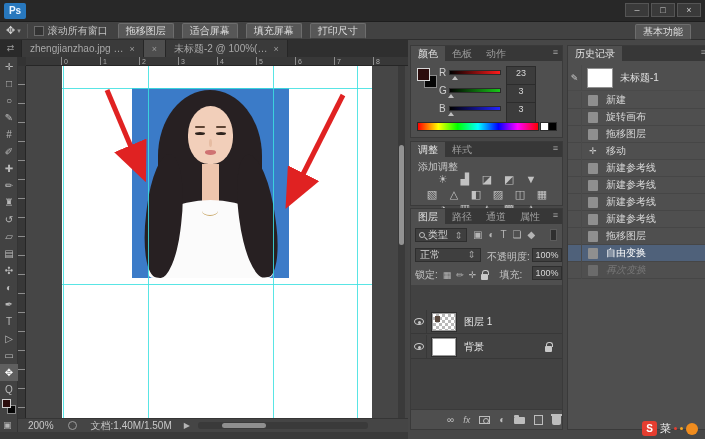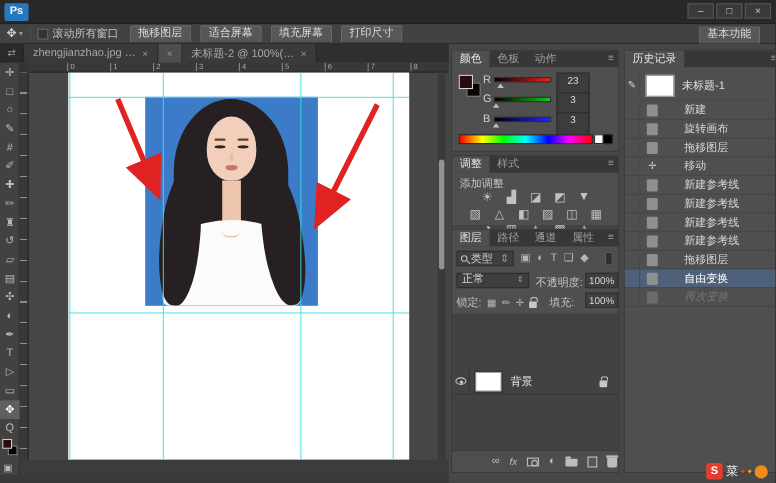--- a/index.html
+++ b/index.html
@@ -107,21 +107,21 @@
   .adjrow{position:absolute;display:flex;gap:10px;color:#c2c2c2;font-size:11px;}
   .adjrow span{width:12px;text-align:center;}
   
   .fltbox{position:absolute;left:4px;top:19px;width:52px;height:14px;background:#3f3f3f;border:1px solid #2e2e2e;
           color:#d0d0d0;display:flex;align-items:center;gap:3px;padding:0 3px;}
   .mag{width:6px;height:6px;border:1px solid #bdbdbd;border-radius:50%;position:relative;}
   .mag::after{content:"";position:absolute;left:4px;top:5px;width:4px;height:1px;background:#bdbdbd;transform:rotate(45deg);}
   .flticons{position:absolute;left:62px;top:19px;display:flex;gap:6px;color:#b5b5b5;font-size:10px;line-height:14px;}
   .flttoggle{position:absolute;right:5px;top:20px;width:7px;height:12px;background:#2f2f2f;border:1px solid #5c5c5c;}
   .blendbox{position:absolute;left:4px;top:39px;width:66px;height:14px;background:#3f3f3f;border:1px solid #2e2e2e;
-            color:#d8d8d8;line-height:12px;padding:0 4px;font-family:Liberation Mono, monospace;}
+            color:#d8d8d8;line-height:12px;padding:0 4px;}
   .blendbox .dd{float:right;color:#9a9a9a;}
   .oplabel{position:absolute;left:76px;top:41px;color:#c3c3c3;}
   .opbox{position:absolute;left:121px;top:39px;width:30px;height:14px;background:#3f3f3f;border:1px solid #2e2e2e;
          color:#d8d8d8;text-align:center;line-height:12px;font-size:9px;}
   .lockrow{position:absolute;left:4px;top:59px;color:#c3c3c3;display:flex;align-items:center;gap:5px;}
   .lockrow .ic{color:#b5b5b5;font-size:9px;}
   .lockico{width:7px;height:6px;background:#c8c8c8;position:relative;border-radius:1px;margin-top:3px;}
   .lockico::before{content:"";position:absolute;top:-4px;left:1px;width:5px;height:4px;border:1px solid #c8c8c8;border-bottom:none;border-radius:3px 3px 0 0;}
   .layerlist{position:absolute;left:0;top:76px;right:0;height:124px;background:#424242;}
   .lrow{position:absolute;left:0;right:0;height:24px;border-bottom:1px solid #383838;display:flex;align-items:center;}
@@ -148,21 +148,21 @@
   .linktxt{font-size:10px;color:#bdbdbd;}
   .halfico{font-size:10px;color:#bdbdbd;}
   
   .hsnap{position:absolute;left:0;top:19px;right:0;height:26px;display:flex;align-items:center;border-bottom:1px solid #4a4a4a;}
   .hwell{width:14px;height:100%;border-right:1px solid #4a4a4a;display:flex;align-items:center;justify-content:center;color:#cfcfcf;font-size:9px;}
   .hthumb{width:26px;height:20px;background:#fff;border:1px solid #909090;margin-left:5px;}
   .hlabel{margin-left:7px;color:#e0e0e0;}
   .hrow{position:absolute;left:0;right:0;height:17px;display:flex;align-items:center;border-bottom:1px solid #464646;}
   .hrow .hwell{height:17px;}
   .stateico{width:10px;height:11px;background:#8f8f8f;border-radius:1px;margin-left:6px;}
-  .hrow .txt{margin-left:24px;color:#d8d8d8;}
+  .hrow .txt{margin-left:8px;color:#d8d8d8;}
   .hrow.sel{background:#4f617a;}
   .hrow.sel .txt{color:#fff;}
   .hrow.dim .txt{color:#767676;font-style:italic;}
   .moveico{margin-left:6px;color:#c9c9c9;font-size:9px;width:10px;text-align:center;}
   
   .watermark{left:642px;top:418px;width:63px;height:21px;display:flex;align-items:center;gap:3px;z-index:5;}
   .wmlogo{width:15px;height:15px;background:#e53e30;border-radius:3px;color:#fff;font-weight:bold;text-align:center;line-height:15px;font-size:10px;}
   .wmtext{color:#f0f0f0;font-size:11px;}
   .wmdot1{width:3px;height:3px;background:#e53e30;border-radius:50%;}
   .wmdot2{width:3px;height:3px;background:#f5a623;border-radius:50%;}
@@ -288,20 +288,29 @@
         <line x1="45" y1="24" x2="80" y2="107" stroke="#e02222" stroke-width="5" marker-end="url(#ah)"></line>
         <line x1="281" y1="29" x2="228" y2="134" stroke="#e02222" stroke-width="5" marker-end="url(#ah)"></line>
       </svg>
     </div>
 
     <div class="abs vscroll">
       <div class="thumb"></div>
     </div>
   </div>
 
+  <div class="abs statusbar">
+    <span class="zoomv">200%</span>
+    <span class="clockico"></span>
+    <span class="docinfo">文档:1.40M/1.50M</span>
+    <span class="statarrow">▶</span>
+    <span class="hscroll">
+      <span class="thumb"></span>
+    </span>
+  </div>
   <div class="abs bottomstrip"></div>
 
   <div class="abs rightarea">
 
     <div class="panel" style="left:2px;top:5px;width:153px;height:93px">
       <div class="phead">
         <span class="ptab active">颜色</span>
         <span class="ptab">色板</span>
         <span class="ptab">动作</span>
         <span class="pmenu">≡</span>
@@ -392,20 +401,29 @@
       <div class="lockrow">
         <span>锁定:</span>
         <span class="ic">▦</span>
         <span class="ic">✏</span>
         <span class="ic">✛</span>
         <span class="lockico"></span>
         <span style="margin-left:6px">填充:</span>
       </div>
       <div class="opbox" style="left:121px;top:57px">100%</div>
       <div class="layerlist">
+        <div class="lrow" style="top:25px">
+          <span class="eyewell">
+              <span class="eye"></span>
+            </span>
+          <span class="lthumb checker">
+              <span class="mark"></span>
+            </span>
+          <span class="lname">图层 1</span>
+        </div>
         <div class="lrow" style="top:50px">
           <span class="eyewell">
               <span class="eye"></span>
             </span>
           <span class="lthumb"></span>
           <span class="lname bgname">背景</span>
           <span class="lockico llock"></span>
         </div>
       </div>
       <div class="lbottom">

